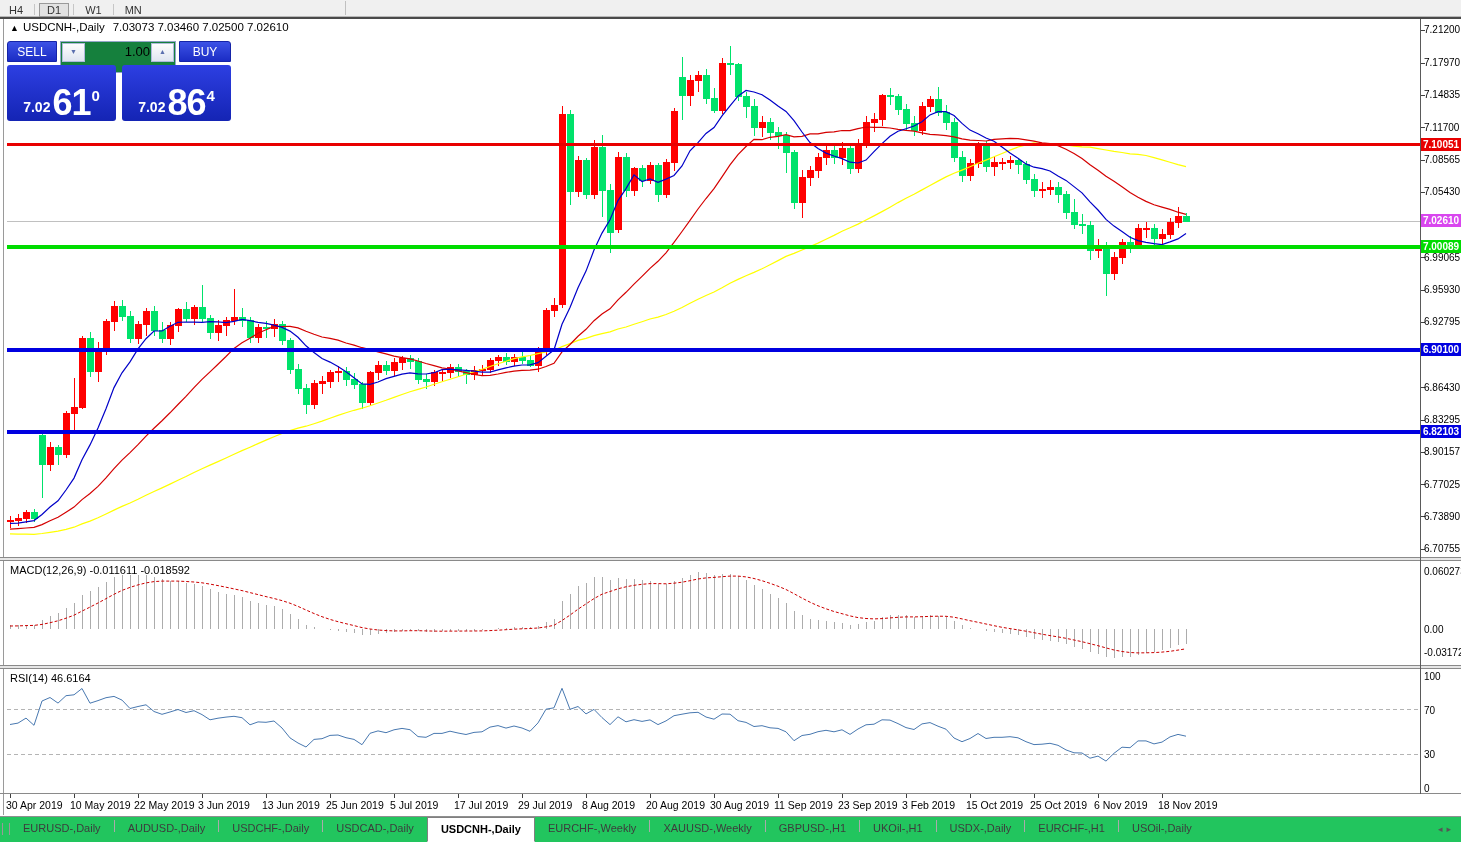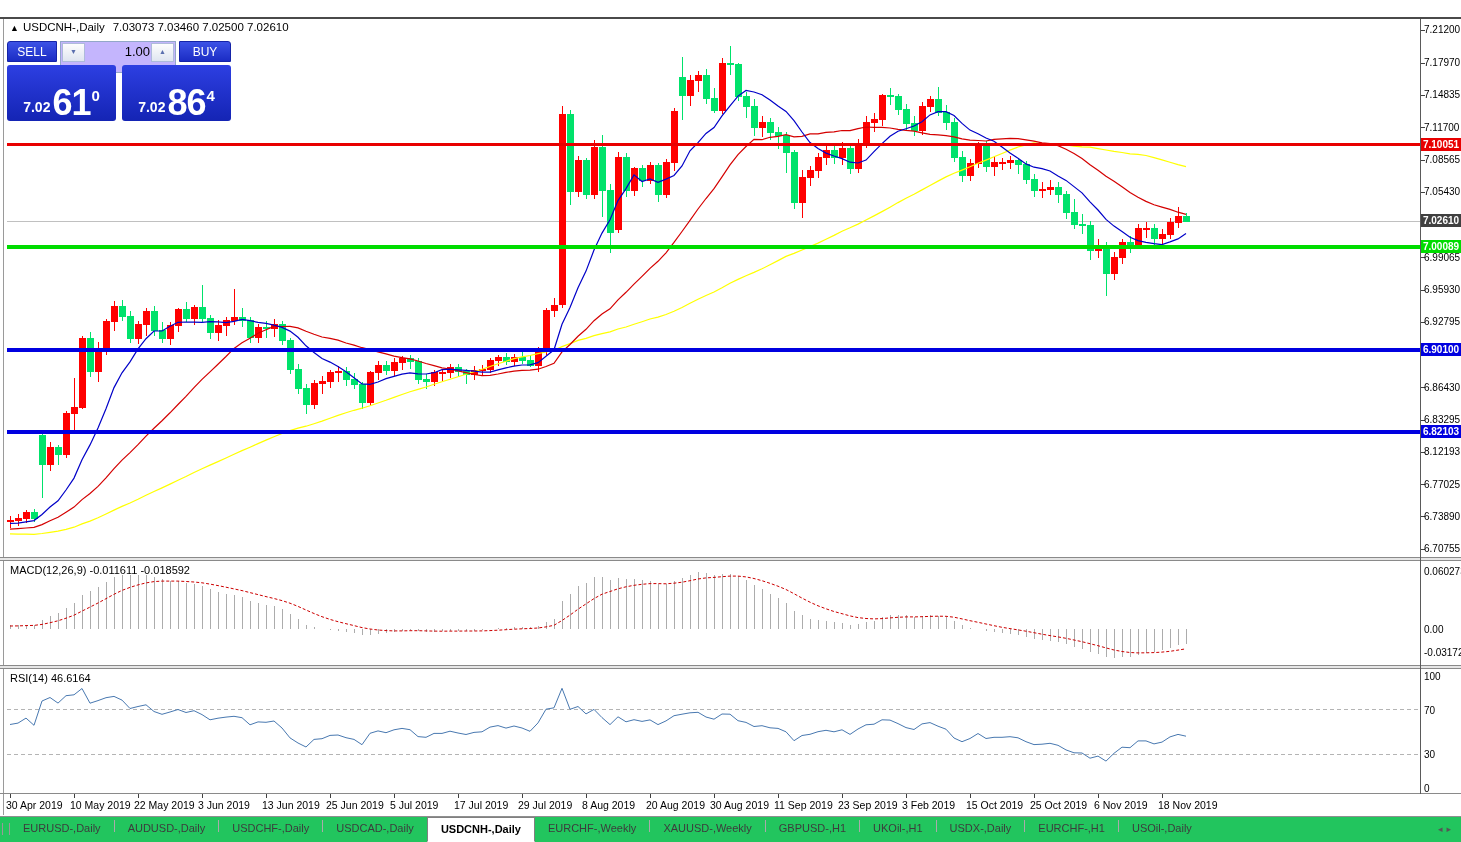--- a/index.html
+++ b/index.html
@@ -19,21 +19,21 @@
   #chart-title{position:absolute;left:10px;top:21px;height:14px;font-size:11.5px;color:#000;white-space:nowrap;}
   #chart-title .marker{font-size:9px;margin-right:4px;}
   #chart-title .sym{margin-right:8px;}
 
   
   #trade-widget{position:absolute;left:7px;top:41px;width:224px;height:64px;}
   .tw-btn{position:absolute;top:0;height:21px;line-height:21px;text-align:center;color:#fff;font-size:12px;
           background:linear-gradient(#3c52e6,#1b2cc4);border:1px solid #1524a8;box-sizing:border-box;cursor:pointer;}
   #sell-btn{left:0;width:50px;border-radius:3px 0 0 0;}
   #buy-btn{left:172px;width:52px;border-radius:0 3px 0 0;}
-  #vol-box{position:absolute;left:53px;top:0;width:116px;height:32px;background:#c4b5fd;border:1px solid #93a7c8;box-sizing:border-box;}
+  #vol-box{position:absolute;left:53px;top:0;width:116px;height:32px;background:#15803d;border:1px solid #93a7c8;box-sizing:border-box;}
   .vol-arrow{position:absolute;top:1px;width:21px;height:17px;background:linear-gradient(#fdfdfd,#dfe5f0);
              border:1px solid #aebadb;text-align:center;line-height:16px;font-size:7px;color:#5a6fae;cursor:pointer;}
   #vol-down{left:1px;}
   #vol-up{right:1px;}
   #vol-value{position:absolute;right:25px;top:1px;font-size:13px;color:#000;line-height:18px;}
   .price-panel{position:absolute;top:24px;height:56px;color:#fff;background:linear-gradient(#2d3fe2,#1424b4);
                border-radius:3px;display:flex;align-items:flex-end;justify-content:center;padding-bottom:3px;box-sizing:border-box;cursor:pointer;}
   #sell-panel{left:0;width:109px;}
   #buy-panel{left:115px;width:109px;}
   .pp-small{font-size:14px;font-weight:bold;margin:0 2px 3px 0;}
@@ -63,20 +63,24 @@
               font-weight:bold;color:#000;}
   .tab-sep{display:inline-block;width:1px;height:12px;background:#aaa;vertical-align:middle;margin-top:-2px;}
   #tab-arrows{position:absolute;right:6px;top:7px;font-size:9px;color:#555;letter-spacing:4px;cursor:pointer;}
 
   svg{position:absolute;left:0;top:0;}
 </style>
 </head>
 <body>
 
 <div id="app">
+  <div id="toolbar">
+    <span id="tf-bar"><span class="tf-btn">H4</span><span class="tf-sep"></span><span class="tf-btn active">D1</span><span class="tf-sep"></span><span class="tf-btn">W1</span><span class="tf-sep"></span><span class="tf-btn">MN</span></span>
+    <span id="tf-tall-sep"></span>
+  </div>
   <div id="chart-top-border"></div>
   <div id="left-border"></div>
 
   <svg id="chart-svg" width="1461" height="842">
       <defs>
         <clipPath id="clipMain">
           <rect x="7" y="19" width="1413" height="538"></rect>
         </clipPath>
         <clipPath id="clipMacd">
           <rect x="7" y="560" width="1413" height="105"></rect>
@@ -618,29 +622,29 @@
       <div class="tick-label" style="top: 57px;">7.17970</div>
       <div class="tick-label" style="top: 89px;">7.14835</div>
       <div class="tick-label" style="top: 122px;">7.11700</div>
       <div class="tick-label" style="top: 154px;">7.08565</div>
       <div class="tick-label" style="top: 186px;">7.05430</div>
       <div class="tick-label" style="top: 252px;">6.99065</div>
       <div class="tick-label" style="top: 284px;">6.95930</div>
       <div class="tick-label" style="top: 316px;">6.92795</div>
       <div class="tick-label" style="top: 382px;">6.86430</div>
       <div class="tick-label" style="top: 414px;">6.83295</div>
-      <div class="tick-label" style="top: 446px;">8.12193</div>
+      <div class="tick-label" style="top: 446px;">8.90157</div>
       <div class="tick-label" style="top: 479px;">6.77025</div>
       <div class="tick-label" style="top: 511px;">6.73890</div>
       <div class="tick-label" style="top: 543px;">6.70755</div>
       <div class="badge" style="top: 138px; background: rgb(232, 0, 0);">7.10051</div>
       <div class="badge" style="top: 240px; background: rgb(0, 220, 0);">7.00089</div>
       <div class="badge" style="top: 343px; background: rgb(0, 0, 224);">6.90100</div>
       <div class="badge" style="top: 425px; background: rgb(0, 0, 224);">6.82103</div>
-      <div class="badge" style="top: 214px; background: #404040;">7.02610</div>
+      <div class="badge" style="top: 214px; background: #d946ef;">7.02610</div>
       <div class="tick-label" style="top: 566px;">0.060273</div>
       <div class="tick-label" style="top: 624px;">0.00</div>
       <div class="tick-label" style="top: 647px;">-0.031725</div>
       <div class="tick-label" style="top: 671px;">100</div>
       <div class="tick-label" style="top: 705px;">70</div>
       <div class="tick-label" style="top: 749px;">30</div>
       <div class="tick-label" style="top: 783px;">0</div>
     </div>
   <div id="date-axis">
       <div class="date-label" style="left: 6px;">30 Apr 2019</div>

